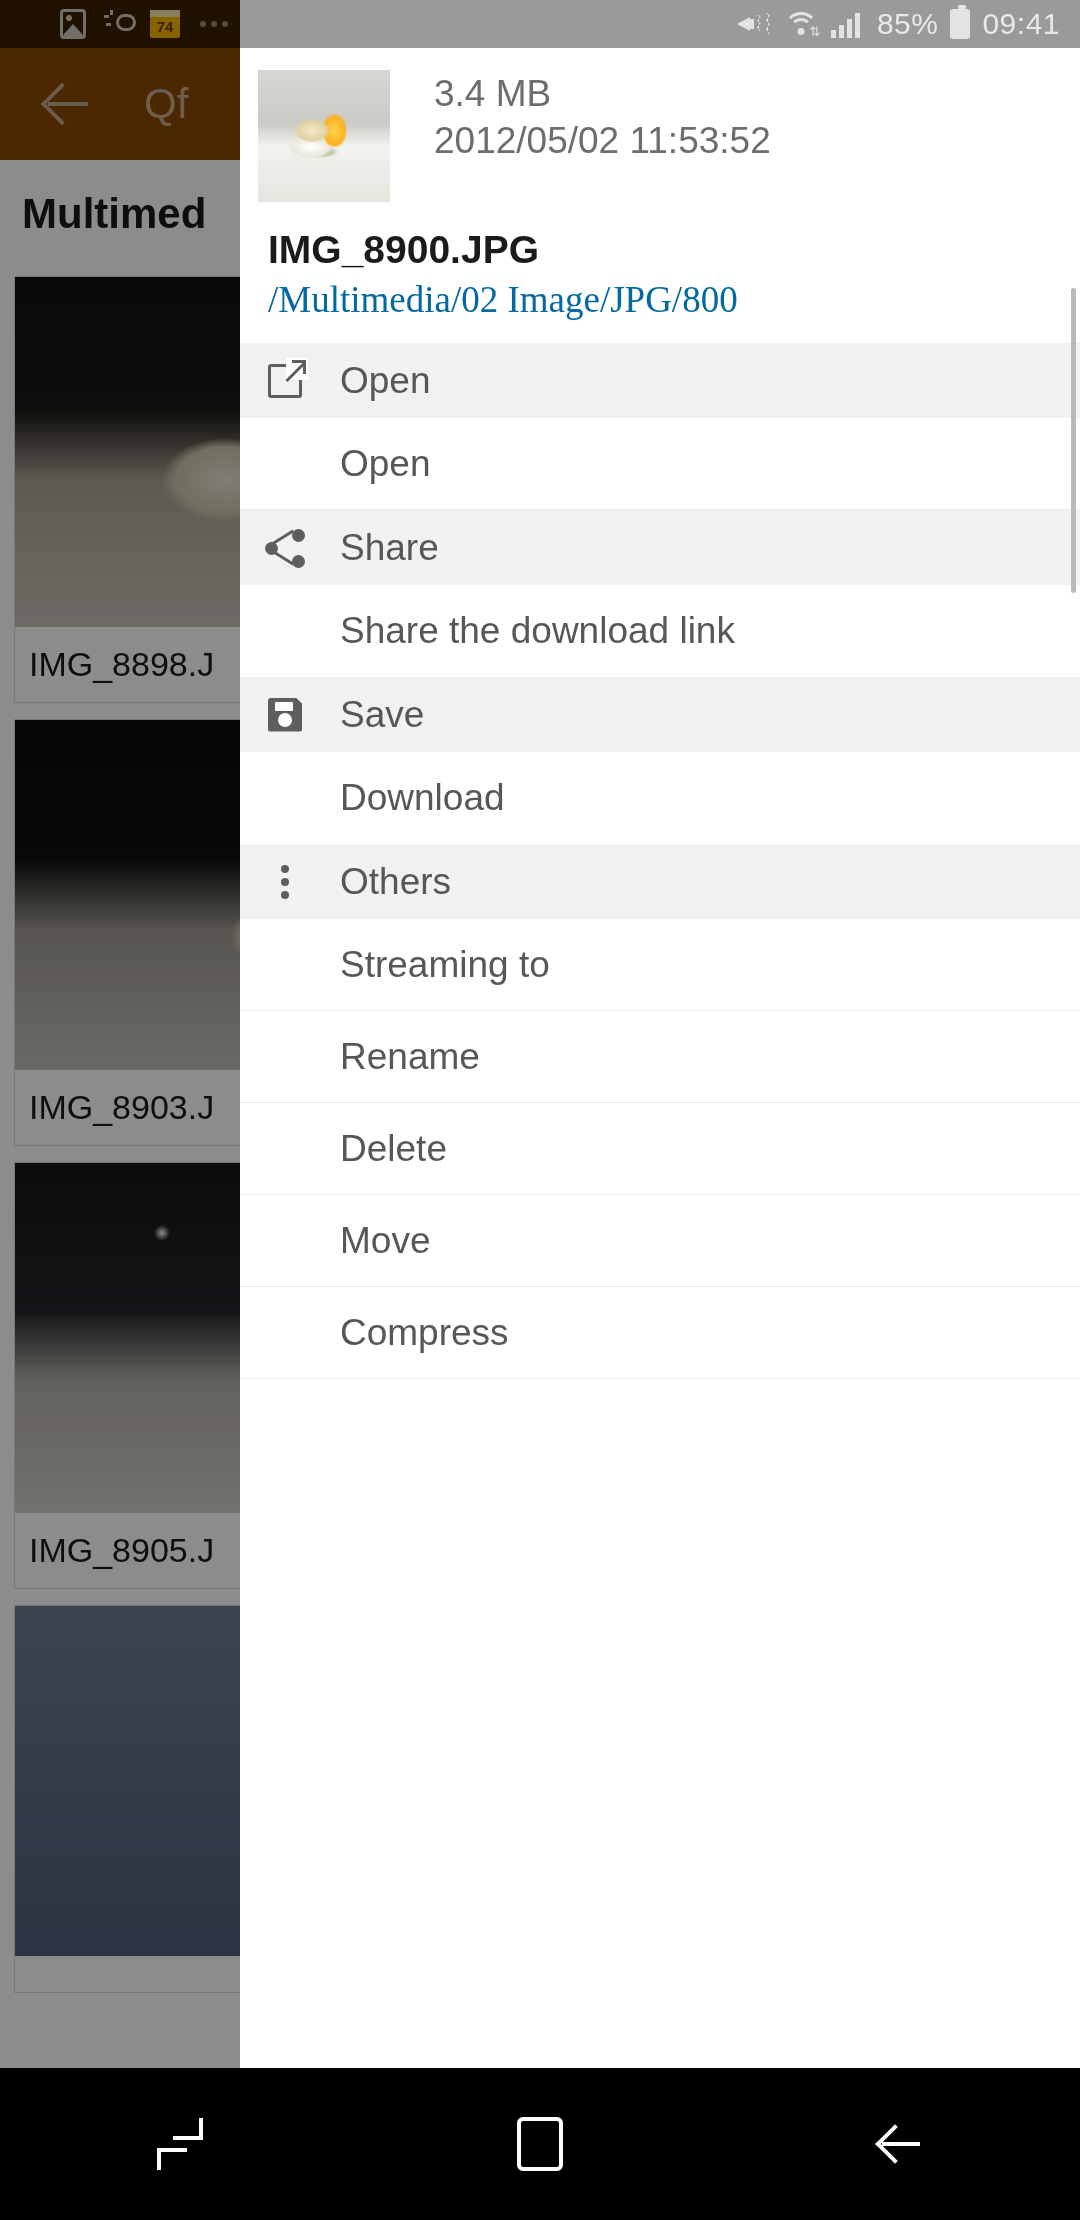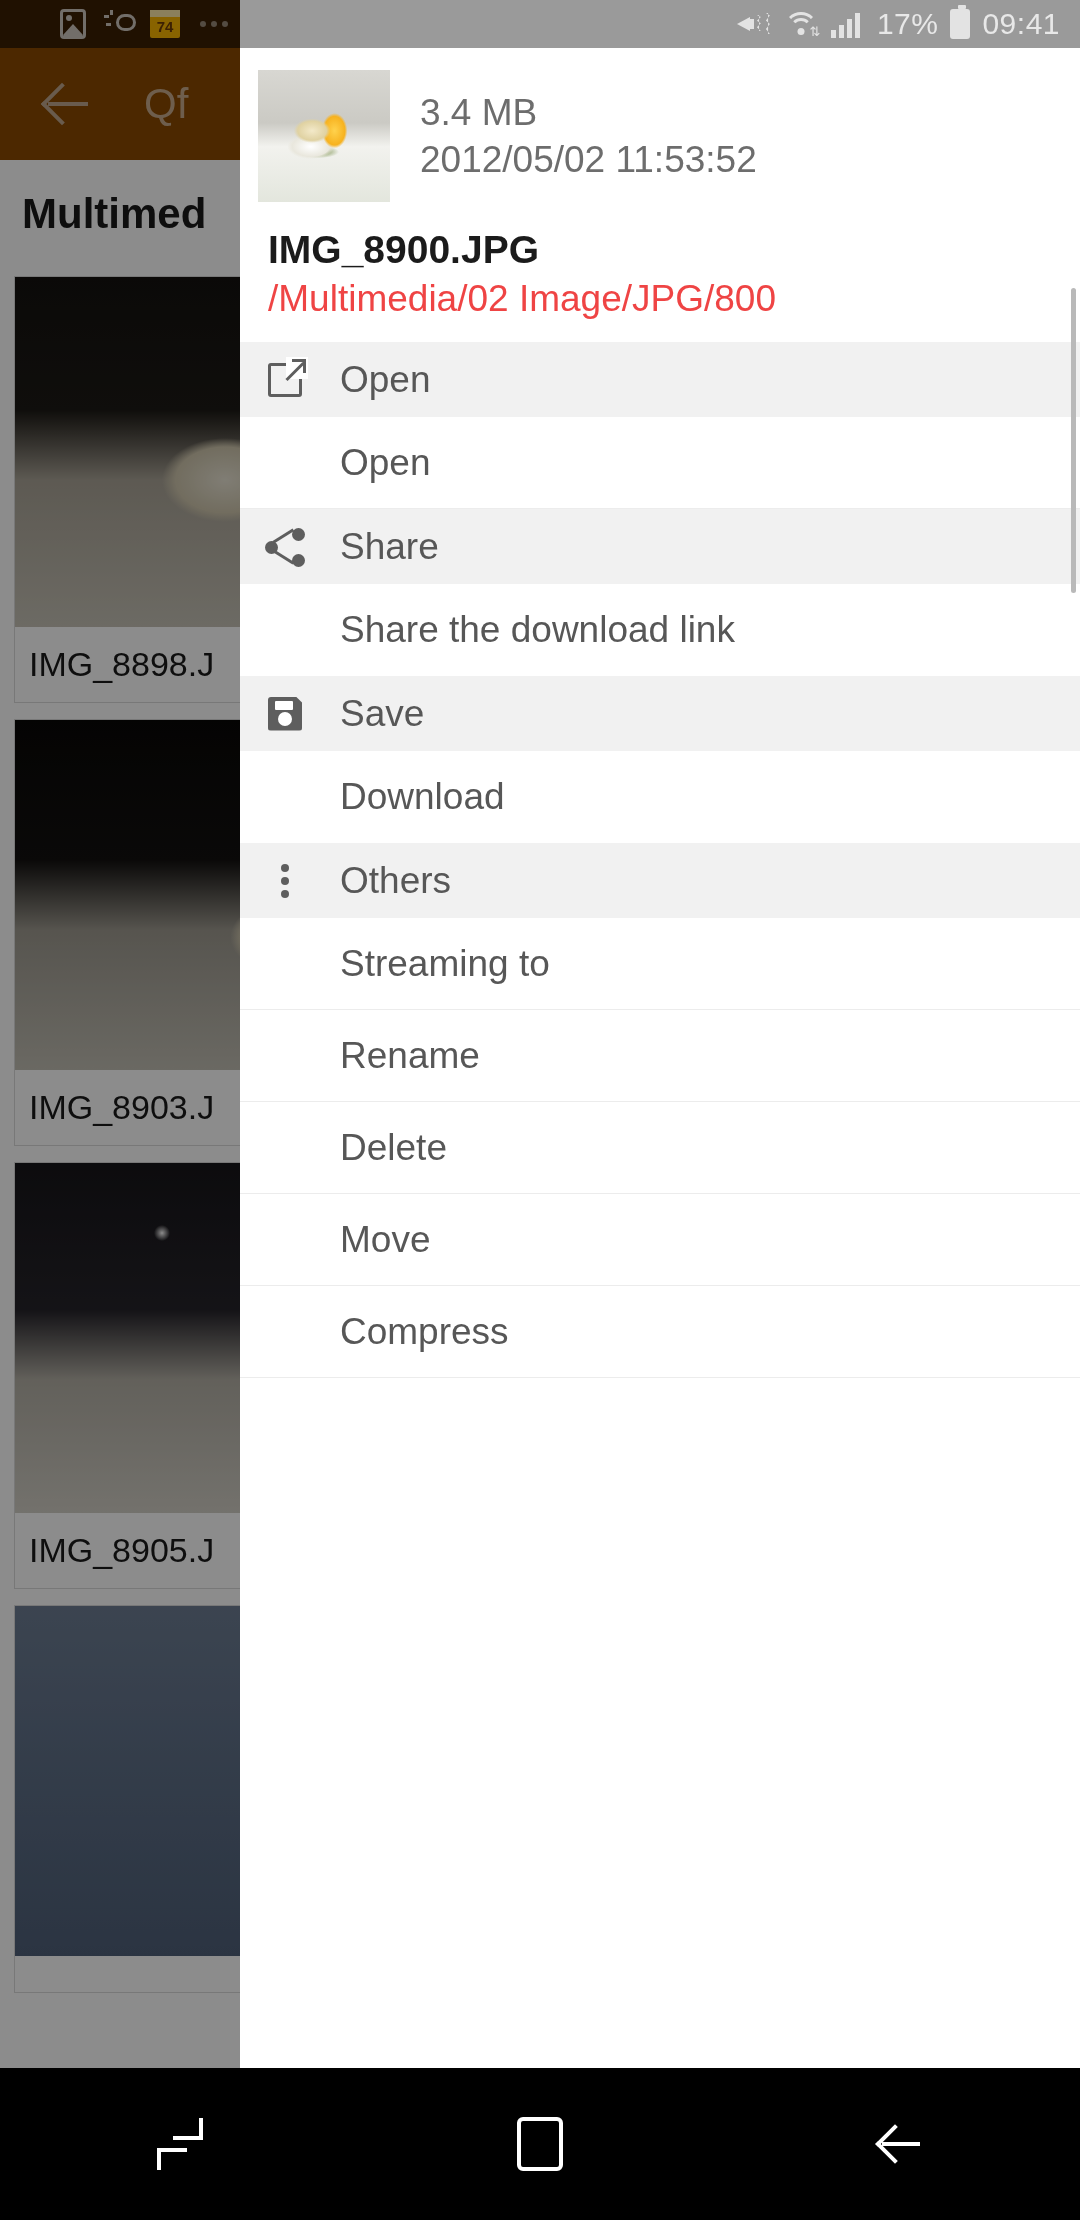--- a/index.html
+++ b/index.html
@@ -134,25 +134,25 @@
   .batt-ico::before { content:""; position:absolute; left:5px; top:-7px; width:8px; height:4px; background:#e3e3e3; border-radius:1px; }
 
   
   #sheet {
     position:absolute; top:48px; left:240px; width:840px; height:2020px;
     background:#ffffff; overflow:hidden;
   }
   .sheet-header { padding:22px 0 0 0; }
   .hdr-top { display:flex; padding:0 0 0 18px; }
   .hdr-thumb { width:132px; height:132px; flex:0 0 132px; overflow:hidden; }
-  .hdr-meta { margin-left:30px; display:flex; flex-direction:column; justify-content:center; }
+  .hdr-meta { margin-left:44px; display:flex; flex-direction:column; justify-content:flex-start; }
   .hdr-size { font-size:37px; color:#6d6d6d; line-height:1.28; }
   .hdr-date { font-size:37px; color:#6d6d6d; line-height:1.28; }
   .hdr-name { font-size:39px; font-weight:bold; color:#1b1b1b; padding:26px 0 0 28px; }
-  .hdr-path { font-size:37px; color:#ef4444; padding:6px 0 22px 28px; }
+  .hdr-path { font-size:37px; color:#0369a1; padding:6px 0 22px 28px;font-family:Liberation Serif, serif; }
 
   .ph-main { width:100%; height:100%; background:
       radial-gradient(ellipse 24px 16px at 41% 46%, #f3e9c9 0%, #e0d2a2 60%, rgba(0,0,0,0) 76%),
       radial-gradient(ellipse 16px 22px at 58% 46%, #ffd24d 0%, #f7b21f 65%, rgba(247,178,31,0) 80%),
       radial-gradient(ellipse 30px 16px at 40% 58%, #ffffff 0%, #e9e7dd 62%, rgba(0,0,0,0) 78%),
       radial-gradient(ellipse 22px 10px at 40% 57%, #8d2a1c 0%, rgba(141,42,28,0) 76%),
       radial-gradient(ellipse 26px 8px at 46% 62%, #5e7a26 0%, rgba(94,122,38,0) 78%),
       linear-gradient(180deg, #d8d7d2 0%, #cbcac4 40%, #f2f2ee 58%, #e3e6dd 100%),
       linear-gradient(90deg, #cfcdc8 0%, #d9d7d2 55%, #6d7d92 78%, #3c4a5e 100%); }
 
@@ -283,21 +283,21 @@
           <span class="arc a2"></span>
           <span class="dot"></span>
           <span class="ud">⇅</span>
       </div>
       <div class="sig-ico">
           <i></i>
           <i></i>
           <i></i>
           <i></i>
         </div>
-      <div>17%</div>
+      <div>85%</div>
       <div class="batt-ico"></div>
       <div>09:41</div>
     </div>
   </div>
 
   <div id="sheet">
 
     <div class="sheet-header">
       <div class="hdr-top">
         <div class="hdr-thumb">

